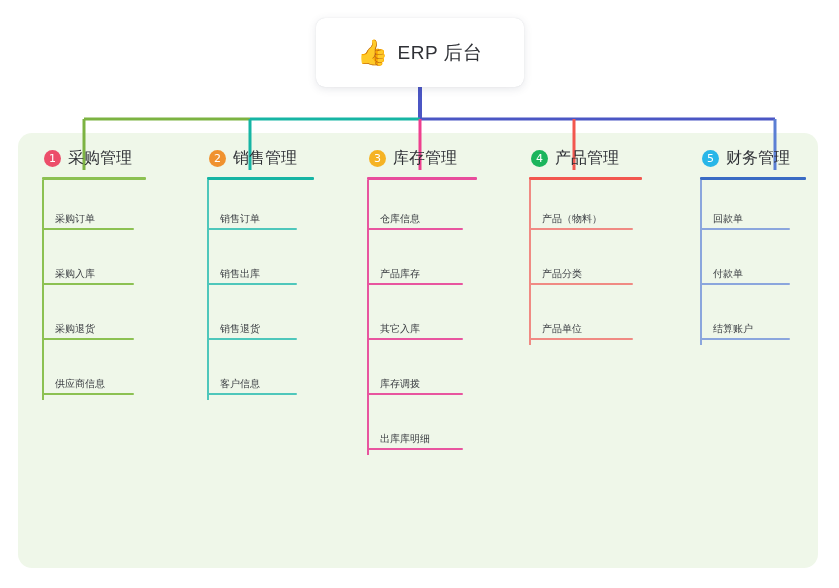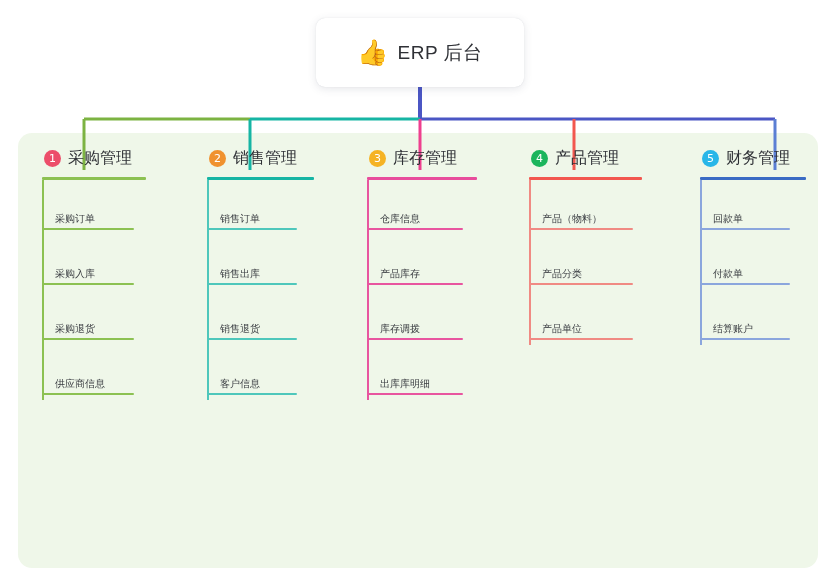--- a/index.html
+++ b/index.html
@@ -152,20 +152,25 @@
             <div class="leaf-label">仓库信息</div>
             <div class="leaf-rule" style="background: rgb(232, 85, 159); width: 96px;"></div>
           </div>
           <div class="leaf">
             <div class="leaf-stem" style="background: rgb(232, 85, 159);"></div>
             <div class="leaf-label">产品库存</div>
             <div class="leaf-rule" style="background: rgb(232, 85, 159); width: 96px;"></div>
           </div>
           <div class="leaf">
             <div class="leaf-stem" style="background: rgb(232, 85, 159);"></div>
+            <div class="leaf-label">其它入库</div>
+            <div class="leaf-rule" style="background: rgb(232, 85, 159); width: 96px;"></div>
+          </div>
+          <div class="leaf">
+            <div class="leaf-stem" style="background: rgb(232, 85, 159);"></div>
             <div class="leaf-label">库存调拨</div>
             <div class="leaf-rule" style="background: rgb(232, 85, 159); width: 96px;"></div>
           </div>
           <div class="leaf">
             <div class="leaf-stem" style="background: rgb(232, 85, 159);"></div>
             <div class="leaf-label">出库库明细</div>
             <div class="leaf-rule" style="background: rgb(232, 85, 159); width: 96px;"></div>
           </div>
         </div>
       </div>

